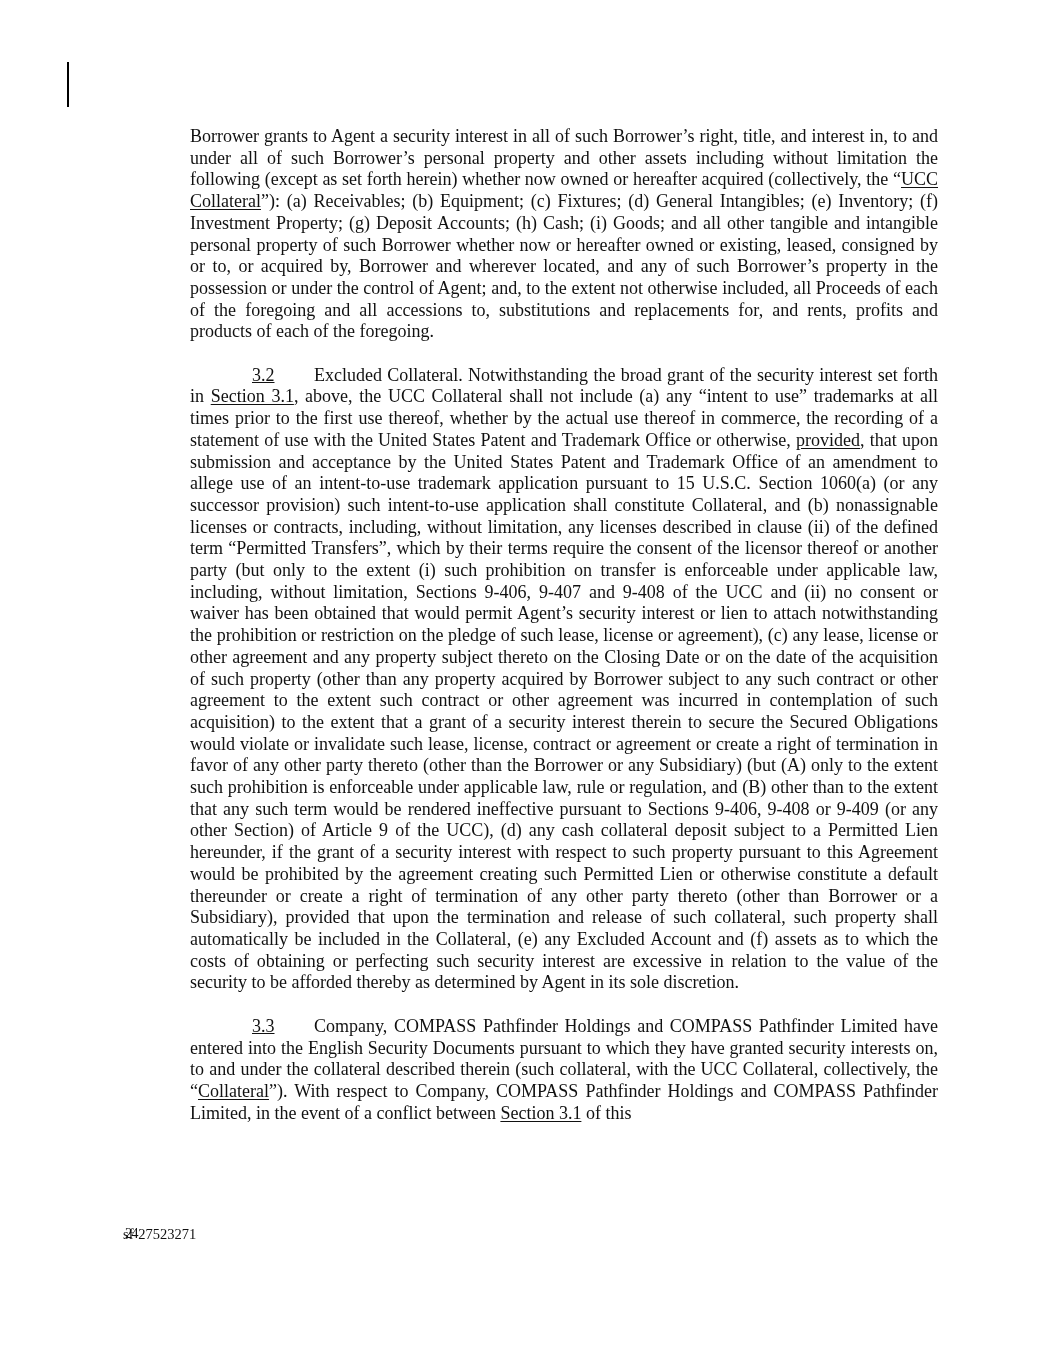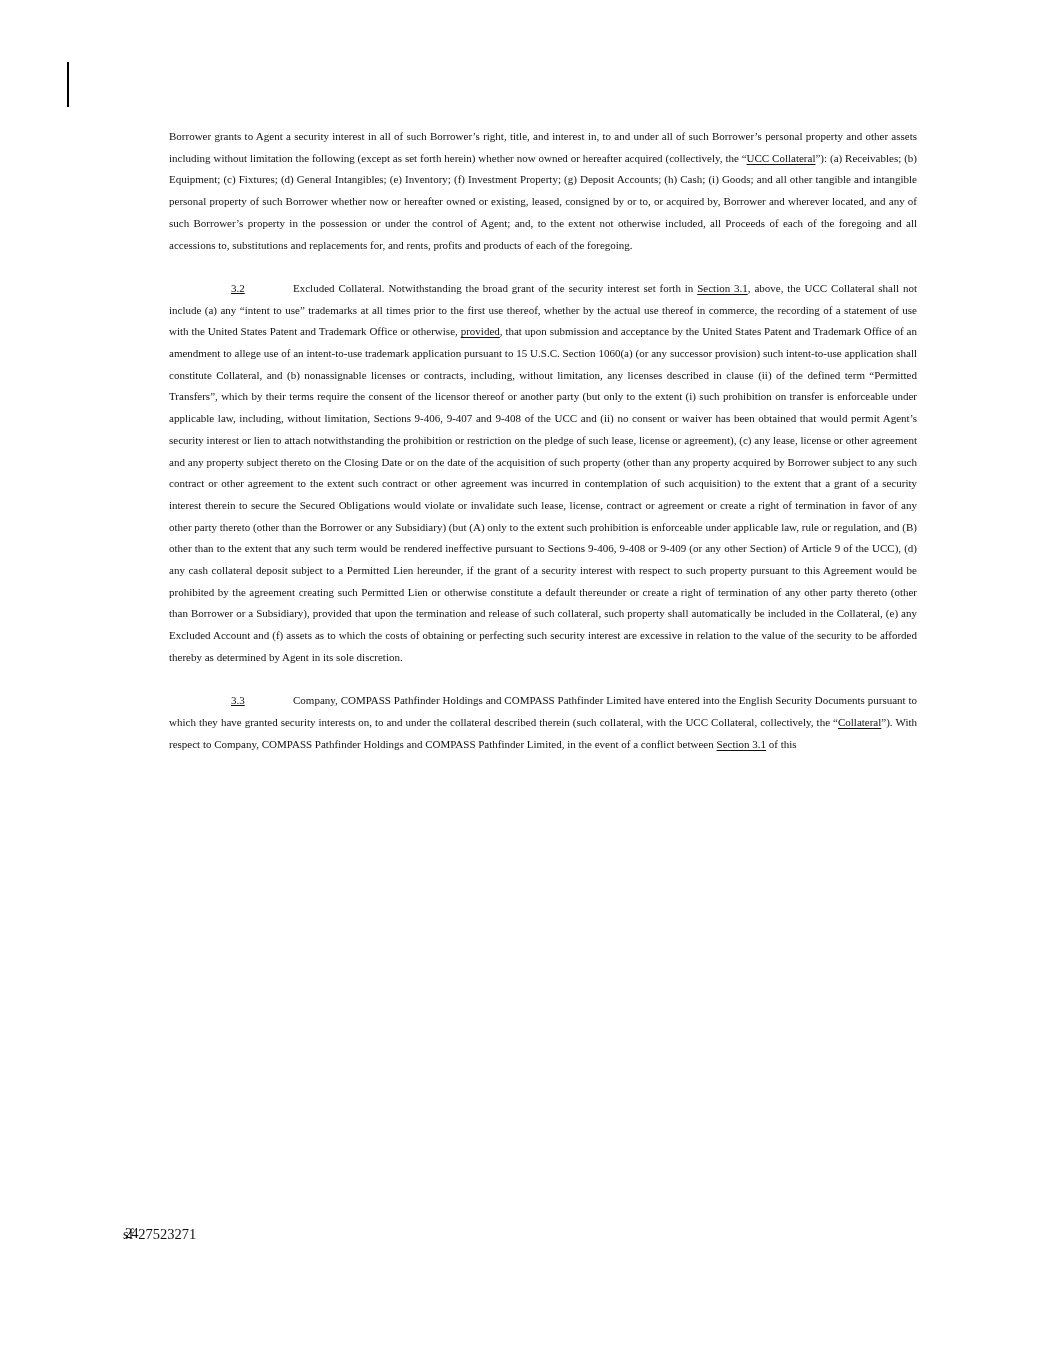--- a/index.html
+++ b/index.html
@@ -18,24 +18,24 @@
     .change-bar {
       position: absolute;
       left: 67px;
       top: 62px;
       width: 2px;
       height: 45px;
       background: #000000;
     }
     .page-body {
       position: absolute;
-      left: 169px;
+      left: 190px;
       top: 126px;
       width: 748px;
-      font-size: 11px;
+      font-size: 18px;
       line-height: 21.7px;
     }
     .para {
       margin: 0 0 21.7px 0;
       text-align: justify;
       text-align-last: left;
     }
     .para .indent {
       display: inline-block;
       width: 62px;

